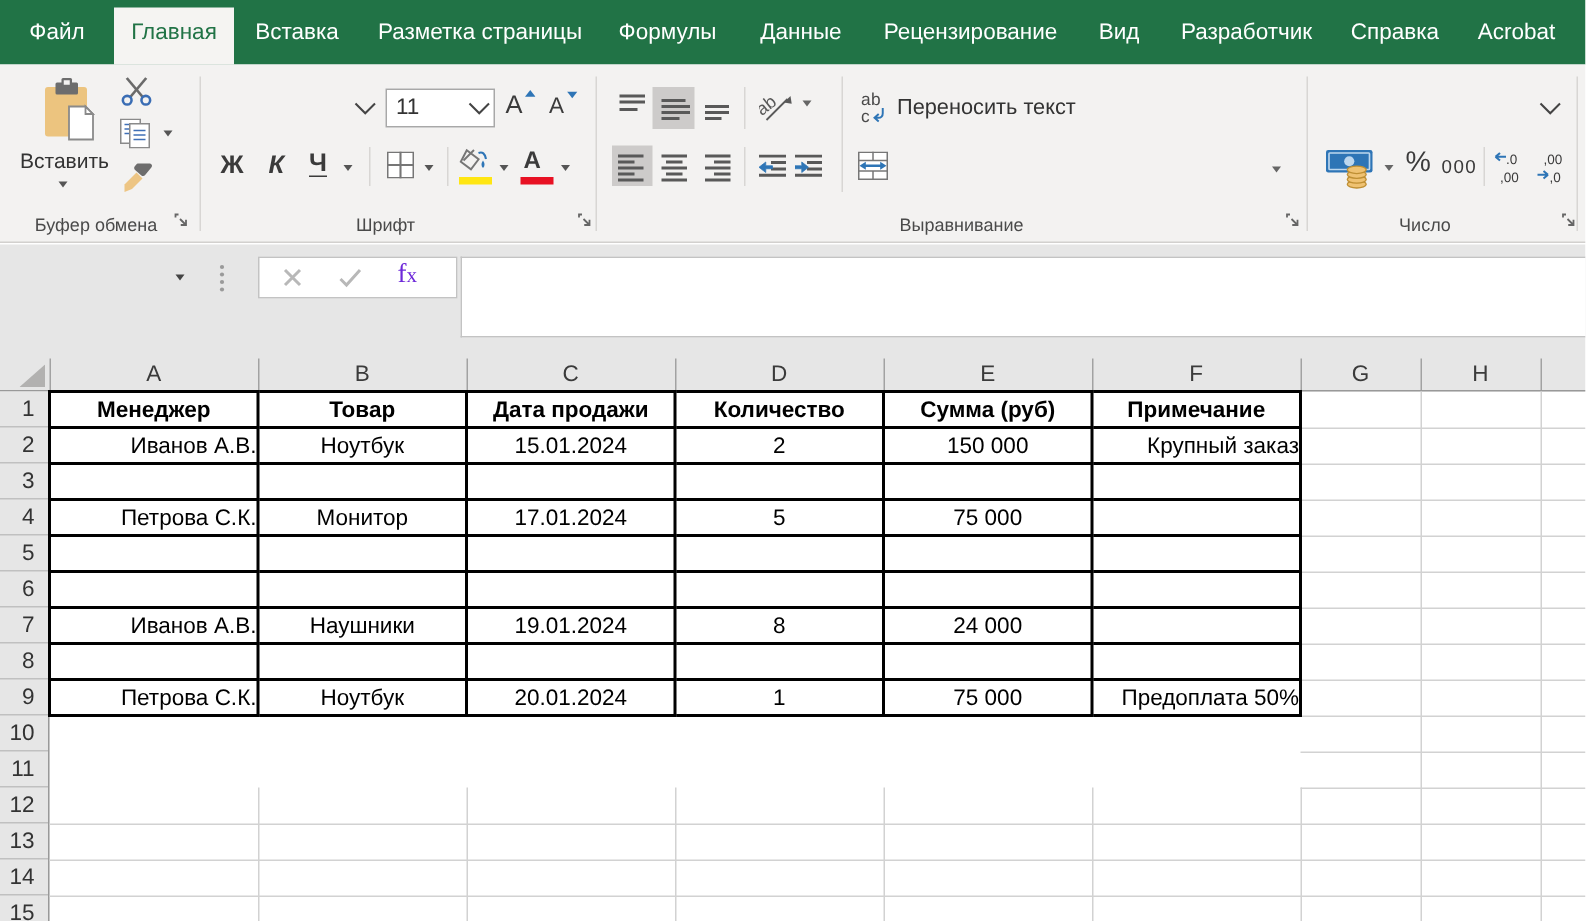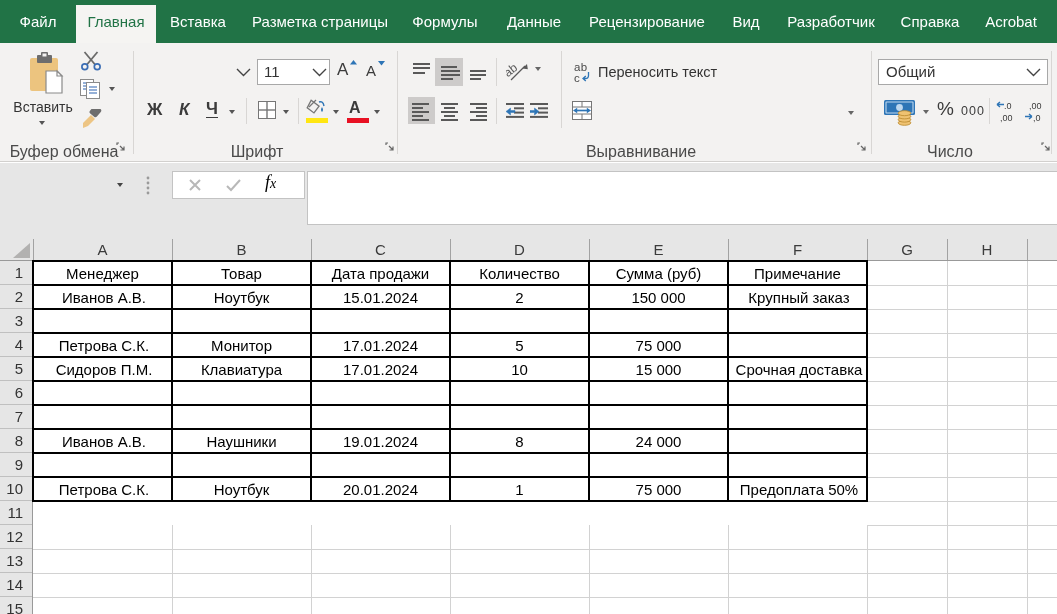--- a/index.html
+++ b/index.html
@@ -4,21 +4,21 @@
 <style>
   * { margin:0; padding:0; box-sizing:border-box; }
   html,body { width:1057px; height:614px; overflow:hidden; }
   body { font-family:"Liberation Sans", sans-serif; position:relative; background:#fff; }
   .abs { position:absolute; }
   #topbar { left:0; top:0; width:1057px; height:43px; background:#217346; }
   .tab { position:absolute; top:0; height:43px; line-height:44px; color:#fff; font-size:15px; transform:translateX(-50%); white-space:nowrap; }
   #activetab { position:absolute; left:76px; top:5px; width:80px; height:38px; background:#f5f4f2; }
   #ribbon { left:0; top:43px; width:1057px; height:119px; background:#f3f2f1; border-bottom:1px solid #d2d0ce; }
   .gsep { position:absolute; top:8px; width:1px; height:103px; background:#d8d6d4; }
-  .glabel { position:absolute; top:100px; font-size:16px; color:#4a4a4a; transform:translateX(-50%); white-space:nowrap; }
+  .glabel { position:absolute; top:100px; font-size:12px; color:#4a4a4a; transform:translateX(-50%); white-space:nowrap; }
   .launcher { position:absolute; top:99px; width:10px; height:10px; }
   .combo { position:absolute; background:#fff; border:1px solid #a8a8a8; font-size:15px; color:#333; }
   .chev { position:absolute; }
   .caret { position:absolute; width:0; height:0; border-left:3.5px solid transparent; border-right:3.5px solid transparent; border-top:4px solid #555; }
   #fbar { left:0; top:163px; width:1057px; height:75px; background:#e6e6e6; }
   .wbox { position:absolute; background:#fff; border:1px solid #c3c3c3; }
   #sheet { left:0; top:238px; width:1057px; height:376px; background:#fff; }
   #colhead { position:absolute; left:0; top:0; width:1057px; height:23px; background:#e6e6e6; border-bottom:1px solid #999; }
   .ch { position:absolute; top:0; height:22px; line-height:23px; font-size:15px; color:#3b3b3b; text-align:center; }
   .chsep { position:absolute; top:1px; width:1px; height:21px; background:#a2a2a2; }
@@ -39,21 +39,21 @@
 <div class="tab" style="left:320px">Разметка страницы</div>
 <div class="tab" style="left:445px">Формулы</div>
 <div class="tab" style="left:534px">Данные</div>
 <div class="tab" style="left:647px">Рецензирование</div>
 <div class="tab" style="left:746px">Вид</div>
 <div class="tab" style="left:831px">Разработчик</div>
 <div class="tab" style="left:930px">Справка</div>
 <div class="tab" style="left:1011px">Acrobat</div>
 <style>
   #dtable td { border:2px solid #000; height:24px; padding:0; text-align:center; overflow:hidden; white-space:nowrap; }
-  #dtable td.l { text-align:center; padding-left:3px; }
+  #dtable td.l { text-align:right; padding-left:3px; }
 </style>
 <div class="abs" id="ribbon">
 
   <svg class="abs" style="left:29px;top:9px" width="36" height="42" viewBox="0 0 36 42">
     <rect x="1" y="6" width="28" height="33" rx="2" fill="#ecc47f"></rect>
     <rect x="8" y="3" width="15" height="8" rx="1" fill="#6d6d6d"></rect>
     <rect x="12" y="0" width="7" height="6" rx="1" fill="#6d6d6d"></rect>
     <rect x="13.5" y="1.5" width="4" height="3" fill="#f3f2f1"></rect>
     <polygon points="17,19 28,19 33,24 33,41 17,41" fill="#fff" stroke="#8a8a8a" stroke-width="1.2"></polygon>
     <polygon points="28,19 28,24 33,24" fill="#fff" stroke="#8a8a8a" stroke-width="1.2"></polygon>
@@ -202,21 +202,20 @@
     <polygon points="1,9.5 5.2,6.8 5.2,12.2" fill="#2e75b6"></polygon>
     <polygon points="19,9.5 14.8,6.8 14.8,12.2" fill="#2e75b6"></polygon>
   </svg>
   <div class="caret" style="left:848px;top:68px;border-top-color:#666"></div>
   <div class="glabel" style="left:641px">Выравнивание</div>
   <svg class="launcher" style="left:857px" width="10" height="10" viewBox="0 0 10 10">
     <path d="M1,3 L1,1 L3,1 M4,4 L8,8 M8,4.5 L8,8 L4.5,8" fill="none" stroke="#666" stroke-width="1.2"></path>
   </svg>
   <div class="gsep" style="left:871px"></div>
 
-  <div class="combo" style="left:878px;top:16px;width:170px;height:26px;line-height:24px;padding-left:7px">Общий</div>
   <svg class="chev" style="left:1026px;top:25px" width="15" height="9" viewBox="0 0 15 9">
       <polyline points="1,1 7.5,7.5 14,1" fill="none" stroke="#444" stroke-width="1.4"></polyline>
     </svg>
   <svg class="abs" style="left:884px;top:57px" width="34" height="26" viewBox="0 0 34 26">
     <rect x="0" y="0" width="31" height="15" rx="1.5" fill="#2e75b6"></rect>
     <rect x="2" y="2" width="27" height="11" rx="0.5" fill="none" stroke="#bdd7ee" stroke-width="1.1"></rect>
     <circle cx="15.5" cy="7.5" r="3.4" fill="#bdd7ee"></circle>
     <g stroke="#bf8f33" stroke-width="0.9" fill="#efc272">
       <ellipse cx="20.5" cy="22.8" rx="6.3" ry="2.5"></ellipse>
       <ellipse cx="20.5" cy="19.6" rx="6.3" ry="2.5"></ellipse>
@@ -252,21 +251,21 @@
     <circle cx="2" cy="12" r="1.4" fill="#9a9a9a"></circle>
       <circle cx="2" cy="17" r="1.4" fill="#9a9a9a"></circle>
   </svg>
   <div class="wbox" style="left:172px;top:8px;width:133px;height:28px"></div>
   <svg class="abs" style="left:188px;top:15px" width="14" height="14" viewBox="0 0 14 14">
     <path d="M2,2 L12,12 M12,2 L2,12" stroke="#b8b8b8" stroke-width="2"></path>
   </svg>
   <svg class="abs" style="left:226px;top:15px" width="15" height="14" viewBox="0 0 15 14">
     <path d="M1,8 L5,12 L14,2" stroke="#b8b8b8" stroke-width="2" fill="none"></path>
   </svg>
-  <div class="abs" style="left:265px;top:9px;font-family:'Liberation Serif',serif;font-style:italic;font-size:18px;color:#000000">f<span style="font-size:14px">x</span></div>
+  <div class="abs" style="left:265px;top:9px;font-family:'Liberation Serif',serif;font-size:18px;color:#6d28d9">f<span style="font-size:14px">x</span></div>
   <div class="wbox" style="left:307px;top:8px;width:750px;height:54px;border-right:none"></div>
 </div>
 <div class="abs" id="sheet">
   <div id="colhead">
     <div class="ch" style="left:33px;width:139px">A</div>
     <div class="ch" style="left:172px;width:139px">B</div>
     <div class="ch" style="left:311px;width:139px">C</div>
     <div class="ch" style="left:450px;width:139px">D</div>
     <div class="ch" style="left:589px;width:139px">E</div>
     <div class="ch" style="left:728px;width:139px">F</div>
@@ -342,21 +341,21 @@
   <table id="dtable" style="position:absolute;left:32px;top:22px;border-collapse:collapse;table-layout:fixed;font-size:15px;color:#000">
     <colgroup>
         <col style="width:139px">
         <col style="width:139px">
         <col style="width:139px">
         <col style="width:139px">
         <col style="width:139px">
         <col style="width:139px">
       </colgroup>
     <tbody>
-        <tr style="font-weight:normal;text-align:center">
+        <tr style="font-weight:bold;text-align:center">
           <td>Менеджер</td>
           <td>Товар</td>
           <td>Дата продажи</td>
           <td>Количество</td>
           <td>Сумма (руб)</td>
           <td>Примечание</td>
         </tr>
     <tr>
           <td class="l">Иванов А.В.</td>
           <td>Ноутбук</td>
@@ -375,28 +374,20 @@
         </tr>
     <tr>
           <td class="l">Петрова С.К.</td>
           <td>Монитор</td>
           <td>17.01.2024</td>
           <td>5</td>
           <td>75 000</td>
           <td class="l"></td>
         </tr>
     <tr>
-          <td class="l">Сидоров П.М.</td>
-          <td>Клавиатура</td>
-          <td>17.01.2024</td>
-          <td>10</td>
-          <td>15 000</td>
-          <td class="l">Срочная доставка</td>
-        </tr>
-    <tr>
           <td class="l"></td>
           <td></td>
           <td></td>
           <td></td>
           <td></td>
           <td class="l"></td>
         </tr>
     <tr>
           <td class="l"></td>
           <td></td>

